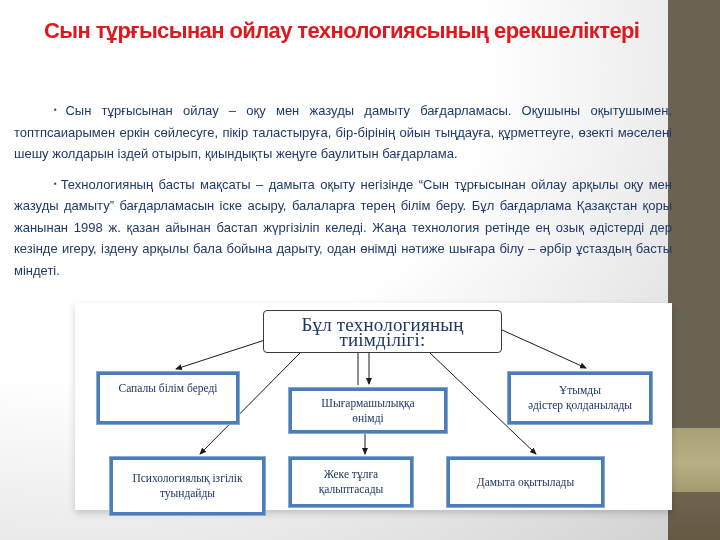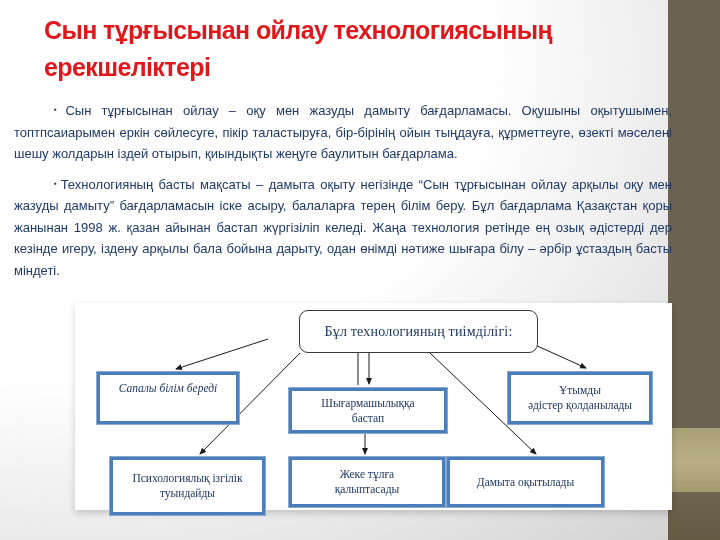--- a/index.html
+++ b/index.html
@@ -10,21 +10,21 @@
   }
   
   .side-bar{position:absolute;top:0;right:0;width:52px;height:540px;background:#6a6352;}
   .side-bar .accent{position:absolute;left:0;top:428px;width:52px;height:64px;
     background:linear-gradient(to bottom,#a9a176,#b8b084 55%,#a39b70);}
   .side-bar .bottom-seg{position:absolute;left:0;top:492px;width:52px;height:48px;
     background:linear-gradient(to bottom,#6e6450,#645a42);}
   
   .title{
     position:absolute;left:44px;top:12px;width:622px;
-    font-size:25px;font-weight:bold;line-height:37px;letter-spacing:-0.6px;
+    font-size:22px;font-weight:bold;line-height:37px;letter-spacing:-0.6px;
     color:#e0181c;
   }
   
   .body-text{
     position:absolute;left:14px;top:99px;width:658px;
     font-size:13px;line-height:21.5px;color:#1f3a68;text-align:justify;
   }
   .body-text p{margin:0 0 8px 0;text-indent:40px;}
   .bullet{font-size:8px;vertical-align:3px;margin-right:2px;}
   
@@ -32,24 +32,24 @@
     position:absolute;left:75px;top:303px;width:597px;height:207px;
     background:#ffffff;box-shadow:0 3px 7px rgba(0,0,0,0.18);
     font-family:"Liberation Serif",serif;color:#1f3864;
   }
   .dbox{
     position:absolute;box-sizing:border-box;background:#fff;
     border:3px solid #4a7ebb;outline:1px solid #8aa9cf;
     font-size:11.5px;line-height:15px;text-align:center;white-space:pre-line;
     display:flex;align-items:center;justify-content:center;padding:2px 3px;
   }
-  .dbox.top-align{align-items:flex-start;padding-top:6px;font-style:italic;}
+  .dbox.top-align{align-items:flex-start;padding-top:6px;}
   .rounded{
-    border:1.5px solid #3a3a3a;outline:none;border-radius:9px;
-    font-size:14px;letter-spacing:0.2px;margin-left:36px;
+    border:1.5px solid #3a3a3a;outline:none;border-radius:4px;
+    font-size:19px;letter-spacing:0.2px;
   }
   .arrows{position:absolute;left:0;top:0;width:597px;height:207px;}
   .arrows line{stroke:#1a1a1a;stroke-width:1;}
 </style>
 </head>
 <body>
 
 <div class="slide">
 
   <div class="side-bar">
@@ -79,28 +79,28 @@
       <line x1="355" y1="50" x2="461" y2="151" marker-end="url(#ah)"></line>
       <line x1="427" y1="27" x2="511" y2="65" marker-end="url(#ah)"></line>
       <line x1="290" y1="130" x2="290" y2="151" marker-end="url(#ah)"></line>
     </svg>
 
     <div class="dbox rounded" style="left:188px;top:7px;width:239px;height:43px;">Бұл технологияның тиімділігі:</div>
 
     <div class="dbox top-align" style="left:22px;top:69px;width:142px;height:52px;">Сапалы білім береді</div>
 
     <div class="dbox" style="left:214px;top:85px;width:158px;height:45px;">Шығармашылыққа
-бастап</div>
+өнімді</div>
 
     <div class="dbox" style="left:433px;top:69px;width:144px;height:52px;">Ұтымды
 әдістер қолданылады</div>
 
     <div class="dbox" style="left:35px;top:154px;width:155px;height:58px;">Психологиялық ізгілік
 туындайды</div>
 
-    <div class="dbox" style="left:214px;top:154px;width:156px;height:50px;">Жеке тұлға
+    <div class="dbox" style="left:214px;top:154px;width:124px;height:50px;">Жеке тұлға
 қалыптасады</div>
 
     <div class="dbox" style="left:372px;top:154px;width:157px;height:50px;">Дамыта оқытылады</div>
 
   </div>
 
 </div>
 
 </body></html>

